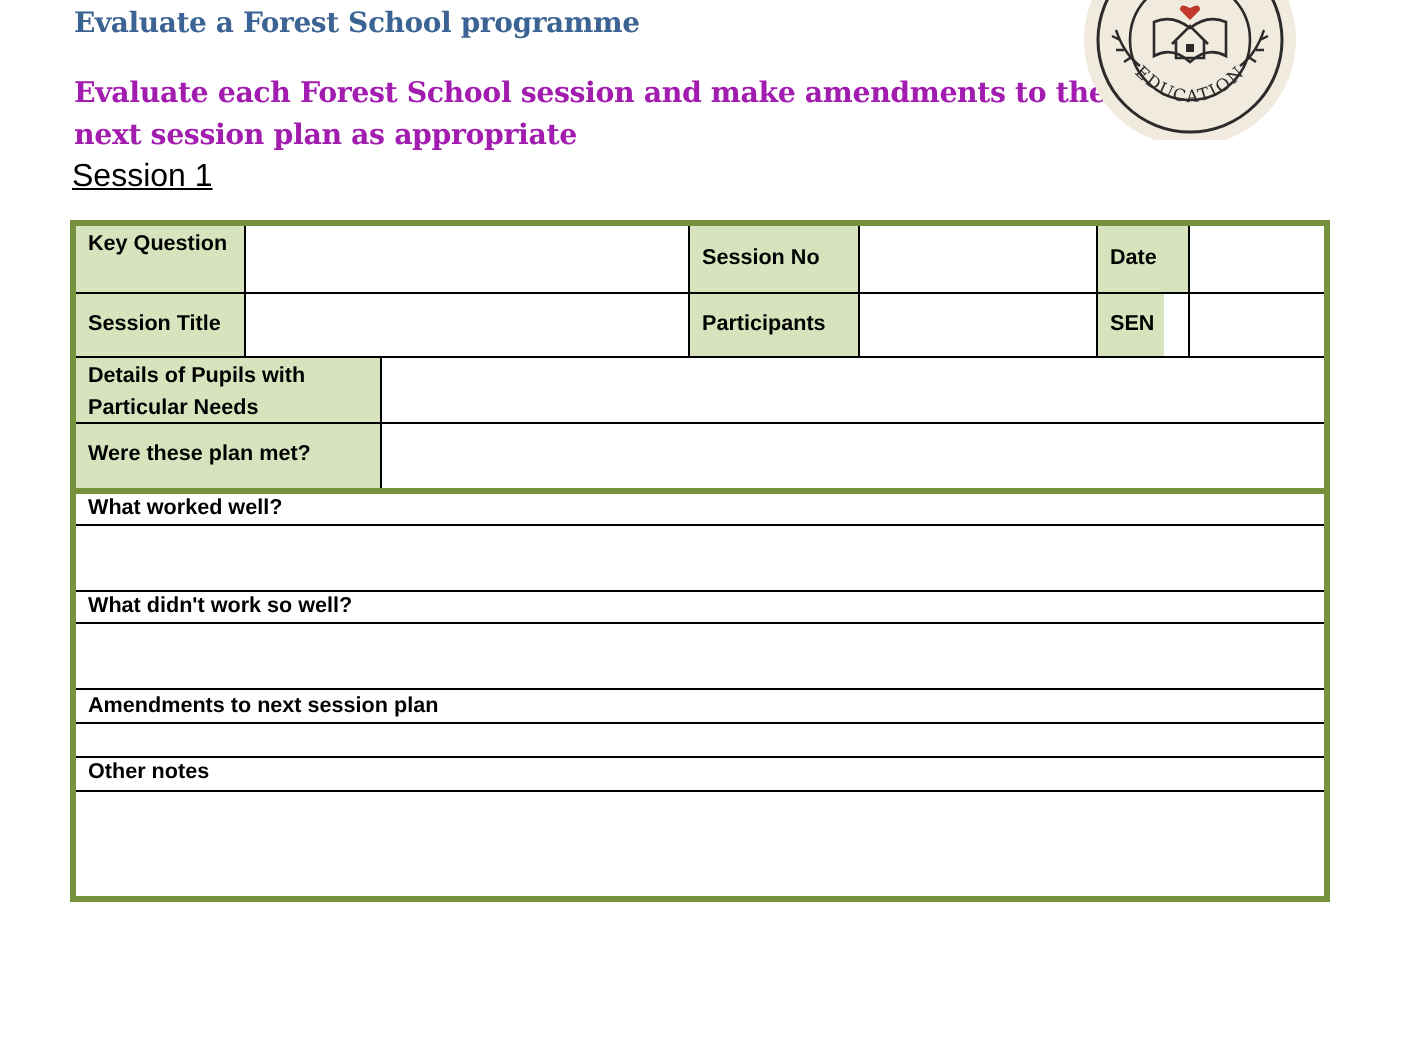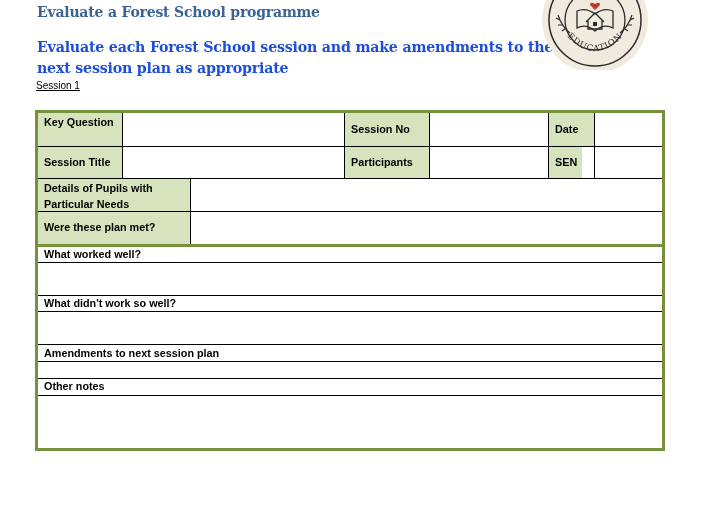--- a/index.html
+++ b/index.html
@@ -1,19 +1,19 @@
 <!DOCTYPE html>
 <html><head>
 <meta charset="utf-8">
 <style>
   html, body { margin:0; padding:0; background:#ffffff; }
   body { width:706px; height:530px; position:relative; overflow:hidden; font-family:"Liberation Sans", sans-serif; }
   .title { position:absolute; left:37px; top:4px; font-family:"DejaVu Serif", serif; font-weight:bold; font-size:14px; color:#3b6393; letter-spacing:-0.2px; }
-  .subtitle { position:absolute; left:37px; top:37px; width:520px; font-family:"DejaVu Serif", serif; font-weight:bold; font-size:14.2px; line-height:21px; color:#1d4ed8; letter-spacing:-0.2px; }
-  .session { position:absolute; left:36px; top:80px; font-size:10px; color:#000; text-decoration:underline; }
+  .subtitle { position:absolute; left:37px; top:37px; width:520px; font-family:"DejaVu Serif", serif; font-weight:bold; font-size:14.2px; line-height:21px; color:#a21caf; letter-spacing:-0.2px; }
+  .session { position:absolute; left:36px; top:80px; font-size:16px; color:#000; text-decoration:underline; }
   .logo { position:absolute; left:540px; top:-35px; width:110px; height:105px; }
   .tbl { position:absolute; left:35px; top:110px; width:630px; height:341px; box-sizing:border-box; border:3px solid #76923c; }
   .cell { position:absolute; box-sizing:border-box; font-size:10.8px; font-weight:bold; color:#000; padding:2px 6px; line-height:15.5px; }
   .lbl { background:#d6e3bc; }
   .vl { position:absolute; width:1px; background:#000; }
   .hl { position:absolute; height:1px; background:#000; }
   .ghl { position:absolute; height:3px; background:#76923c; }
   .field { position:absolute; }
 </style>
 </head>

